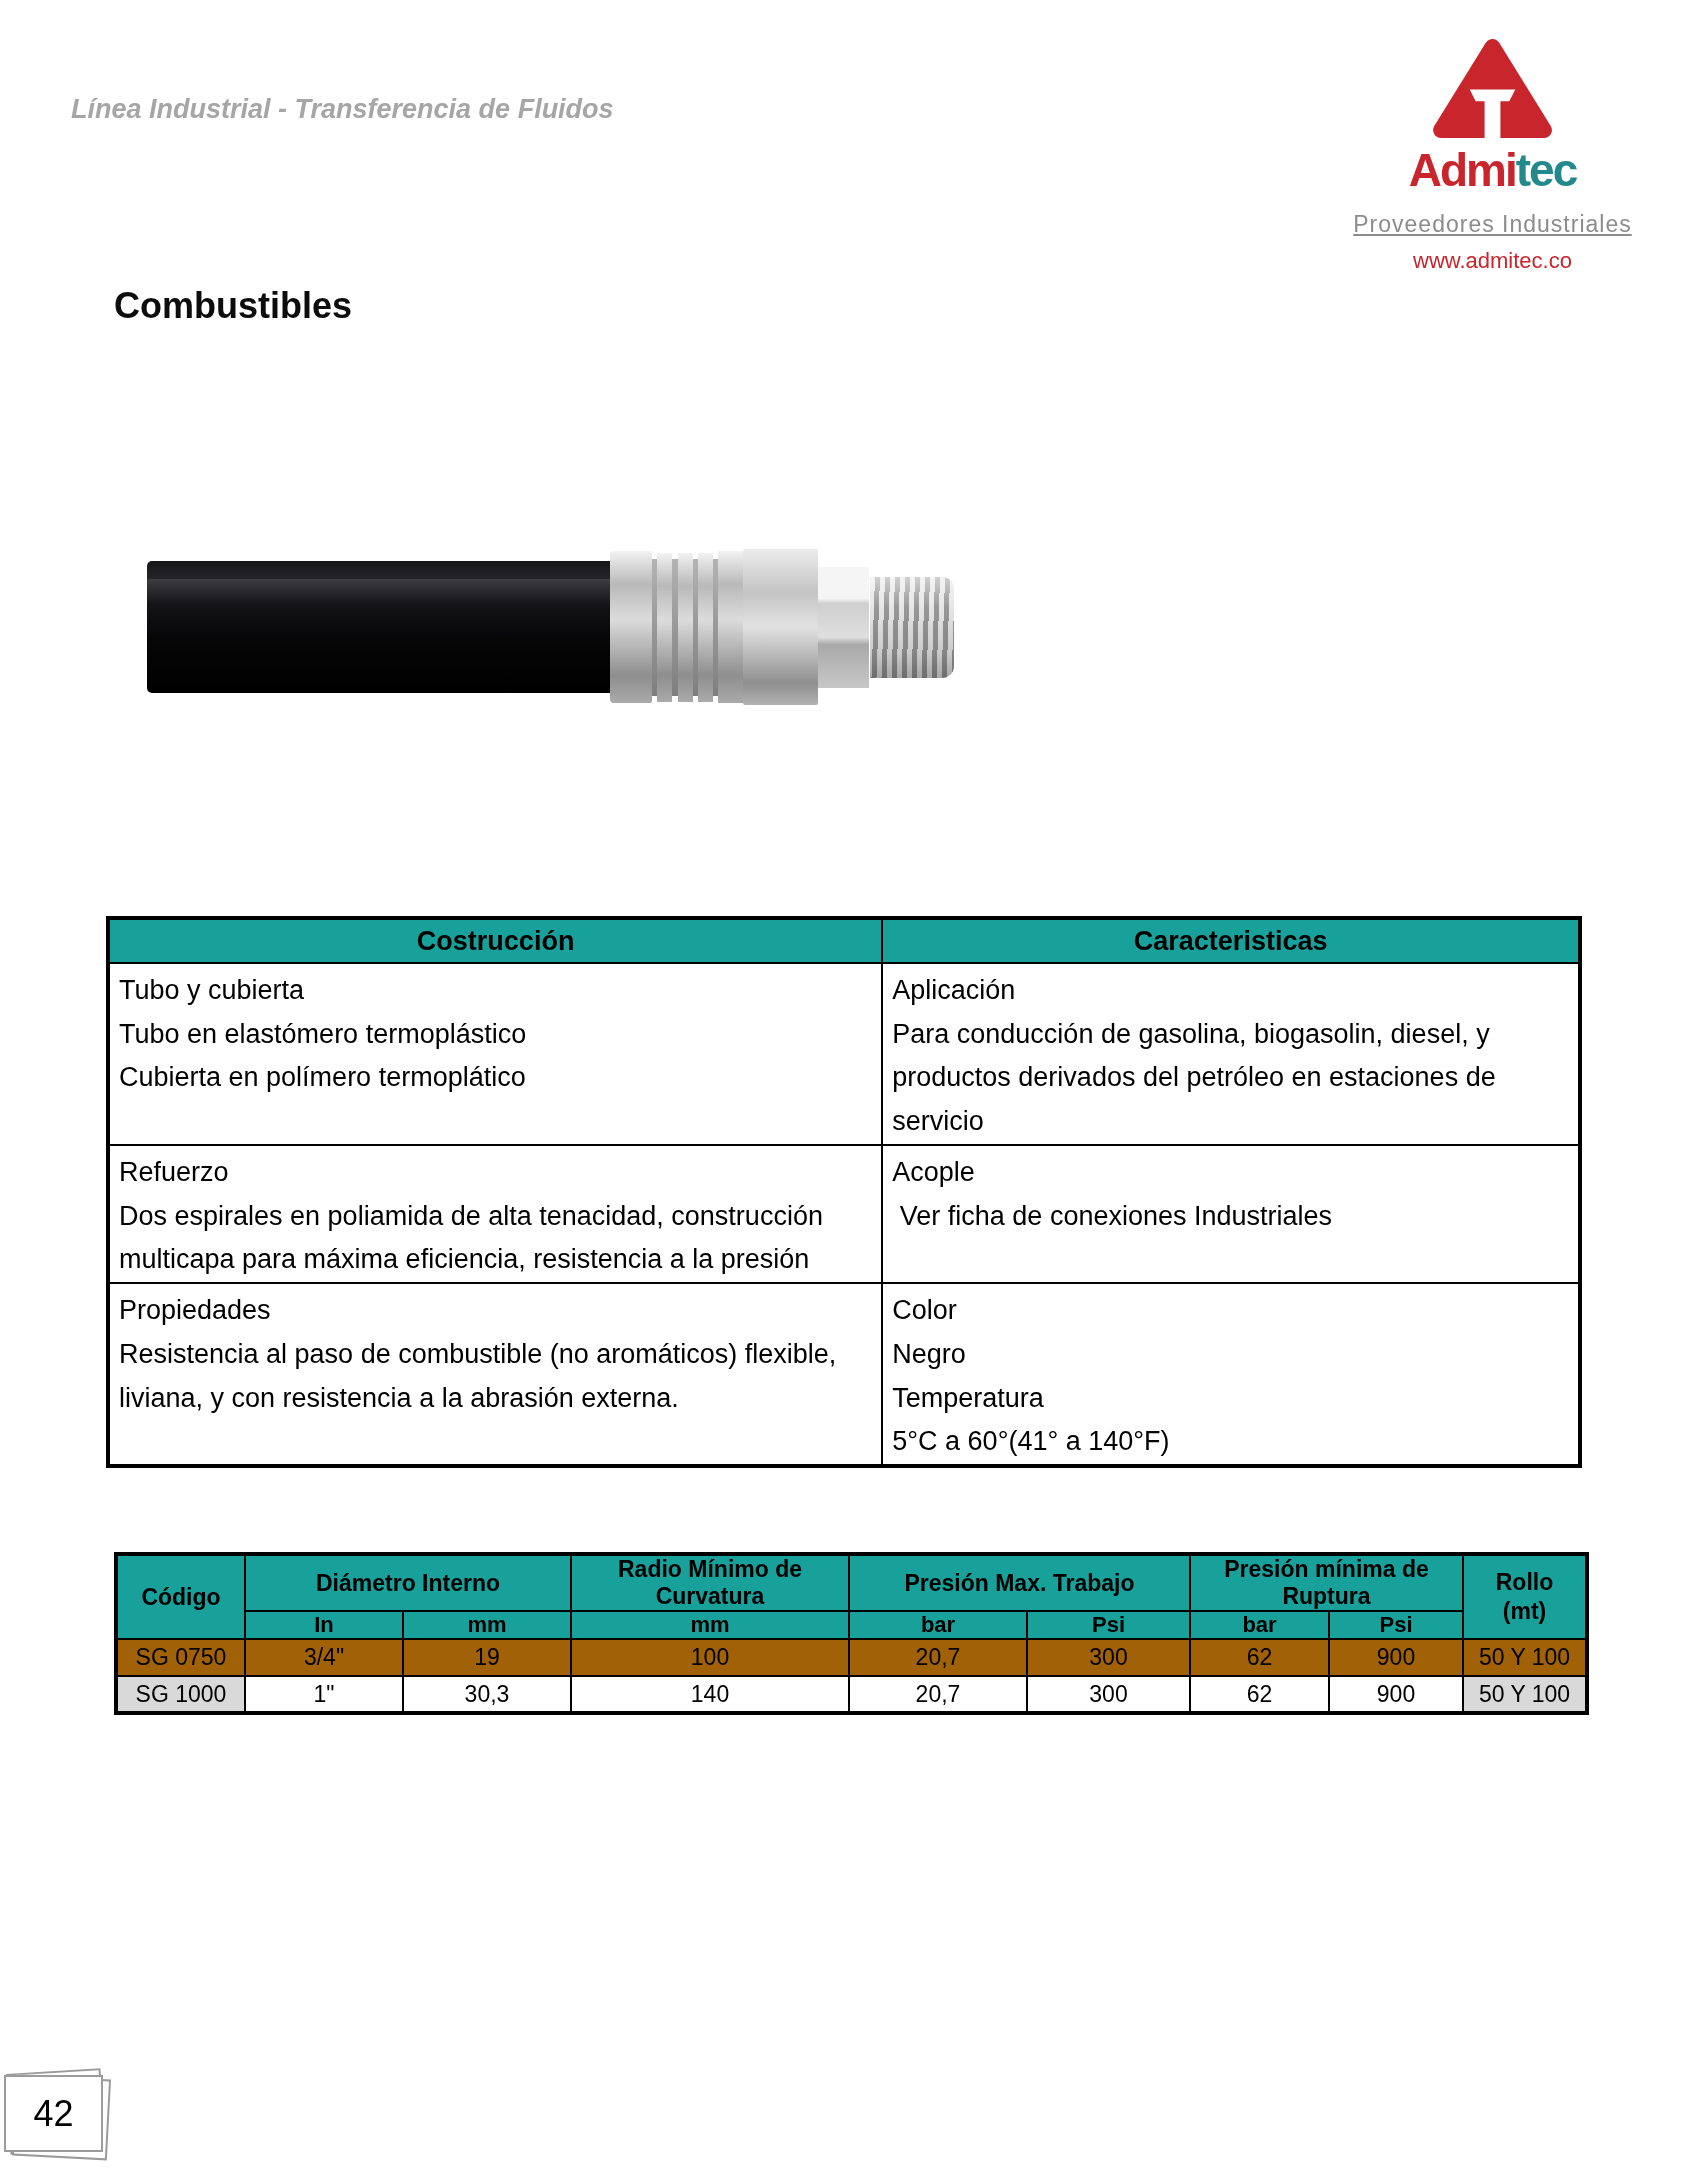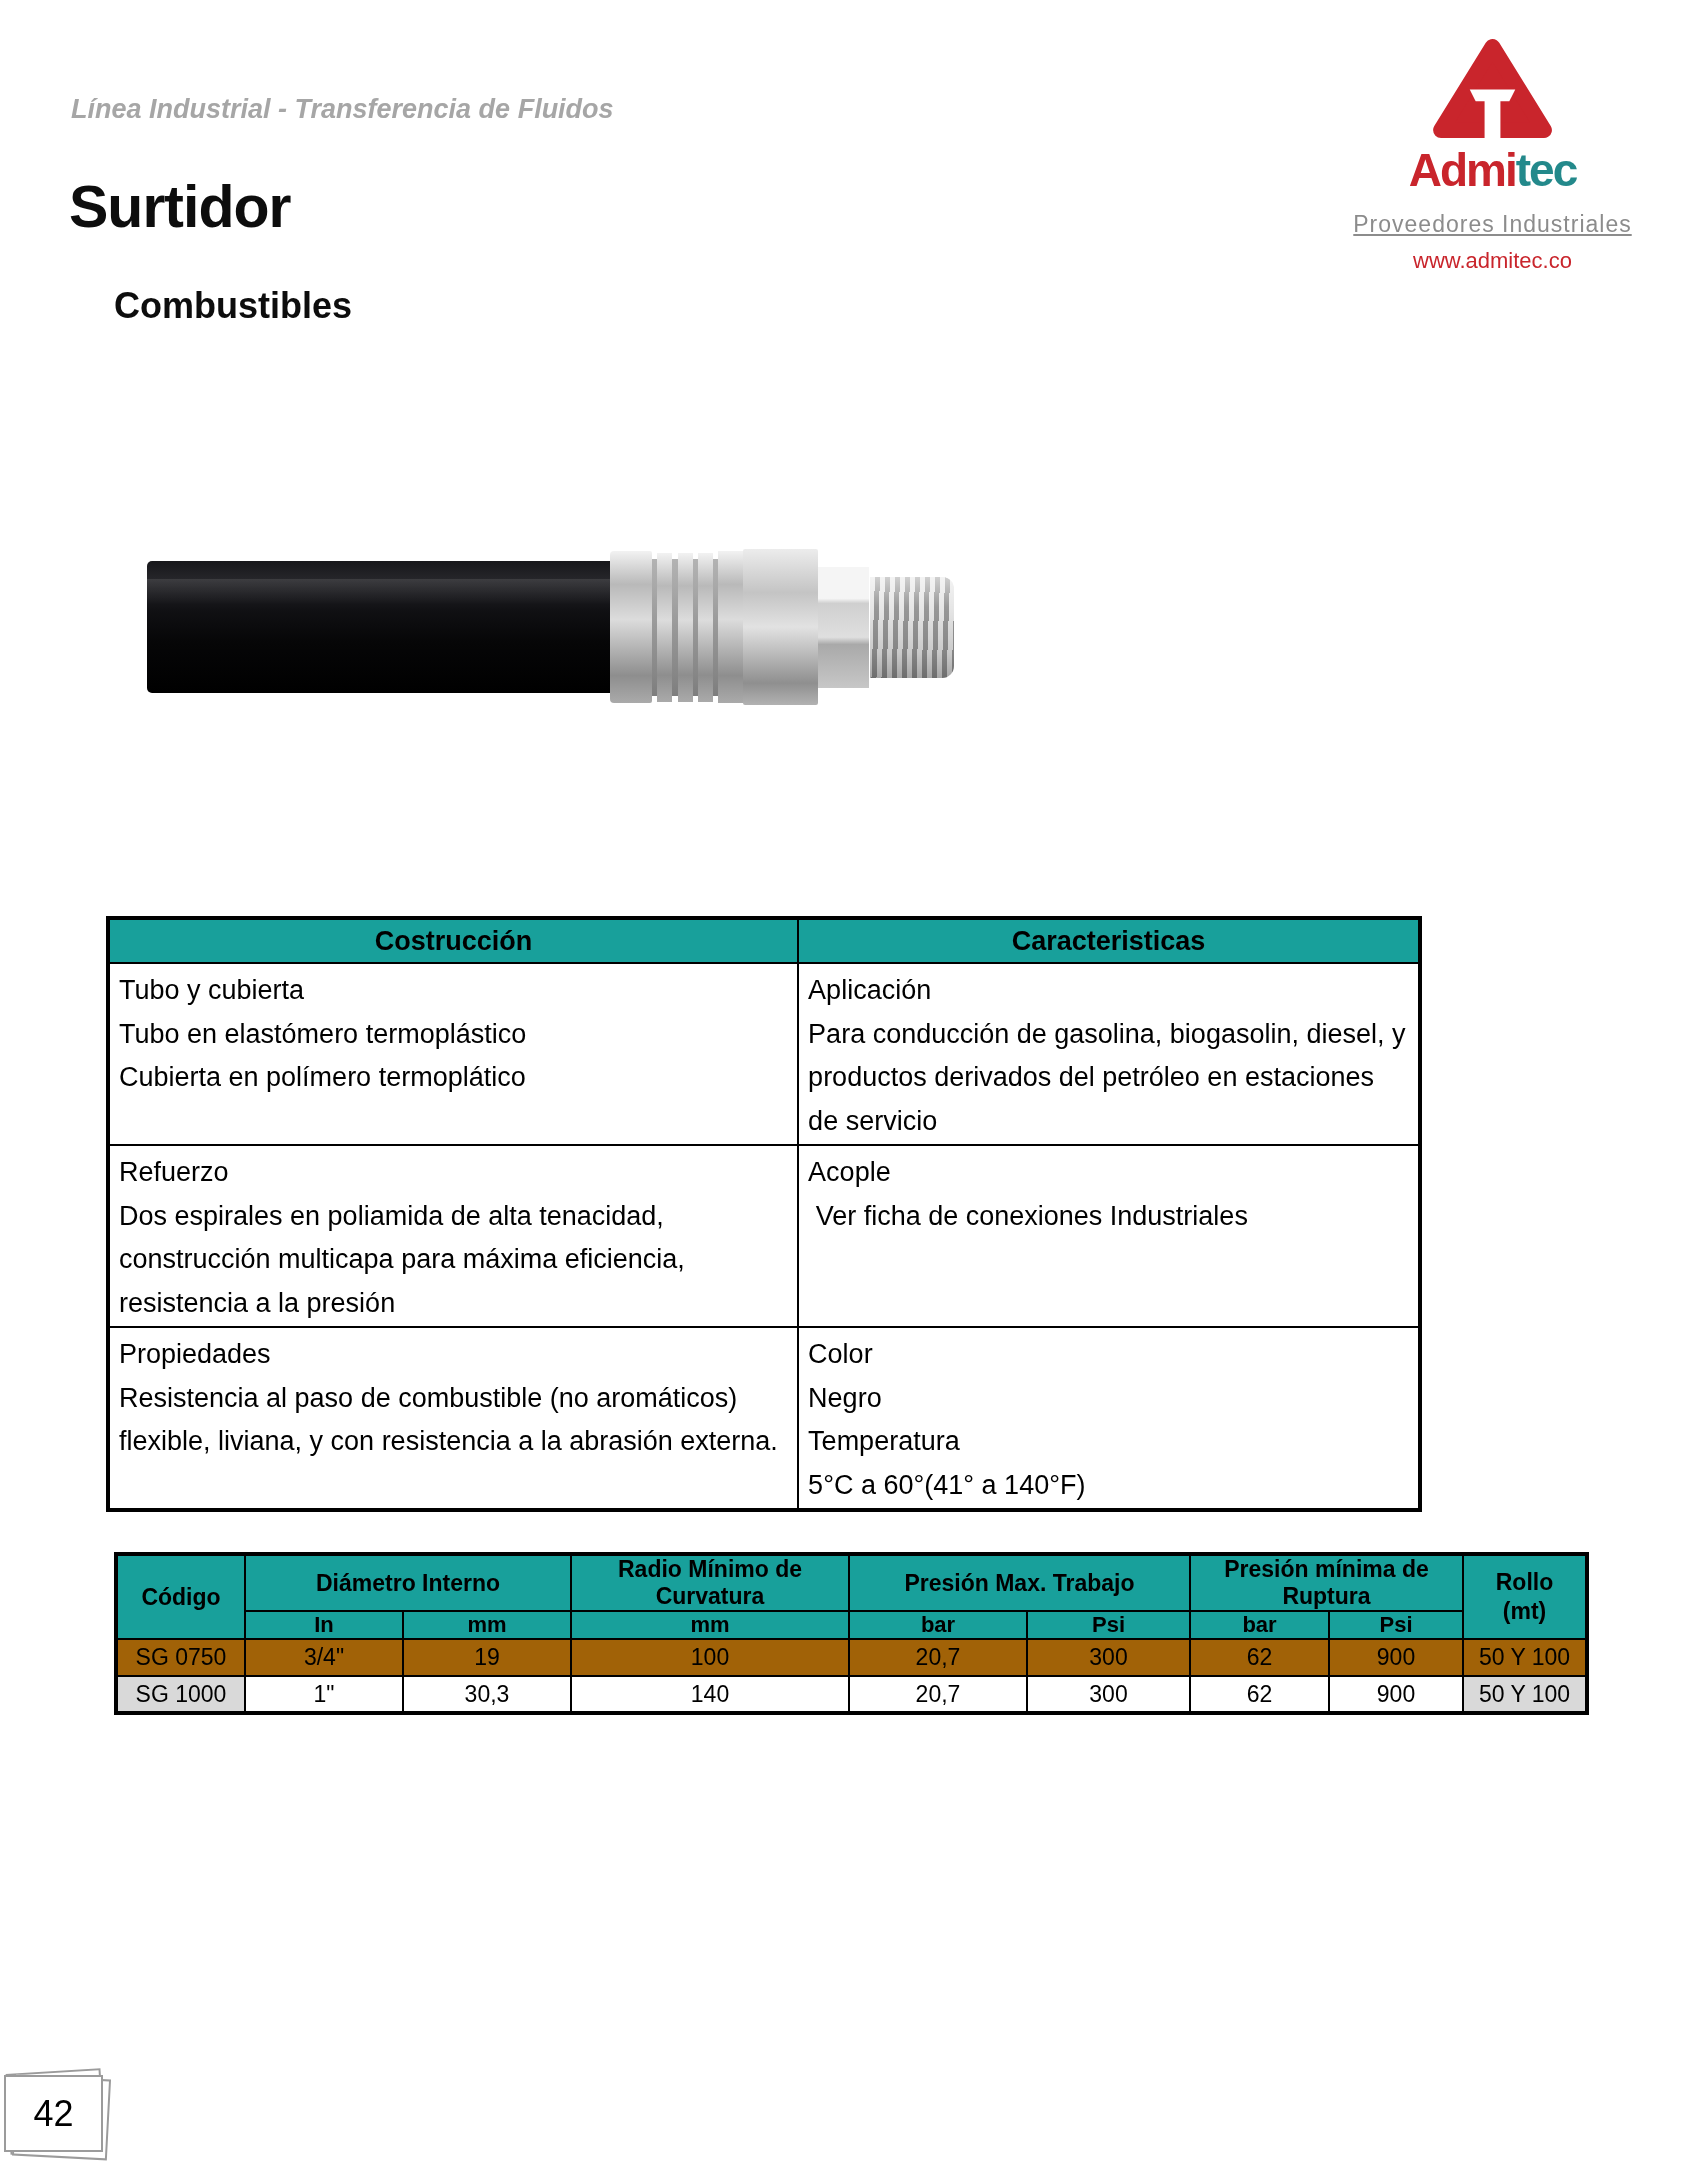--- a/index.html
+++ b/index.html
@@ -73,21 +73,21 @@
     background:repeating-linear-gradient(92deg,#e6e6e6 0 5px,#979797 5px 10px);
     border-radius:0 12px 12px 0; overflow:hidden;
   }
   .thread:before{
     content:""; position:absolute; inset:0;
     background:linear-gradient(180deg,rgba(255,255,255,.55),rgba(255,255,255,0) 30%,rgba(0,0,0,.12) 75%,rgba(0,0,0,.28));
   }
 
   
   .info-table {
-    position:absolute; left:106px; top:916px; width:1316px;
+    position:absolute; left:106px; top:916px; width:1476px;
     border-collapse:collapse; table-layout:fixed;
     border:4px solid #000;
     font-size:27px;
   }
   .info-table th, .info-table td { border:2px solid #000; }
   .info-table th {
     background:#18a09b; height:45px; font-size:27px; font-weight:bold;
     text-align:center; vertical-align:middle; color:#000;
   }
   .info-table td {
@@ -125,21 +125,20 @@
     display:flex; align-items:center; justify-content:center;
     font-size:36px; color:#000;
   }
 </style>
 </head>
 <body>
 
 <div class="page">
 
   <div class="kicker">Línea Industrial - Transferencia de Fluidos</div>
-  <div class="title">Surtidor</div>
   <div class="subtitle">Combustibles</div>
 
   <div class="logo">
     <svg class="logo-triangle" viewBox="0 0 126 102">
       <polygon points="63,9 115,93 11,93" fill="#c9252c" stroke="#c9252c" stroke-width="16" stroke-linejoin="round"></polygon>
       <polygon points="40,52 86,52 80,64 46,64" fill="#ffffff"></polygon>
       <rect x="55" y="58" width="16" height="44" fill="#ffffff"></rect>
     </svg>
     <div class="wordmark"><span class="red">Admi</span><span class="teal">tec</span></div>
     <div class="tagline">Proveedores Industriales</div>

